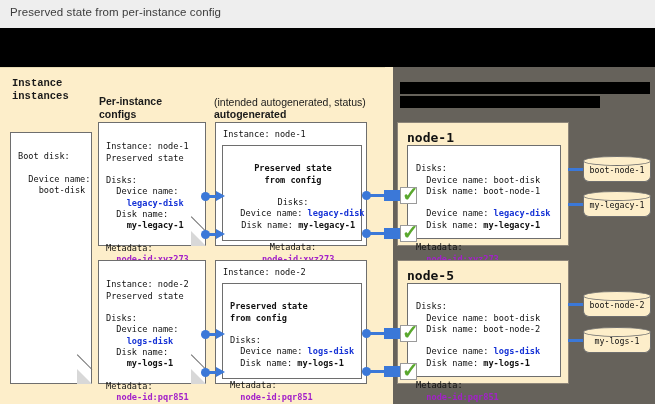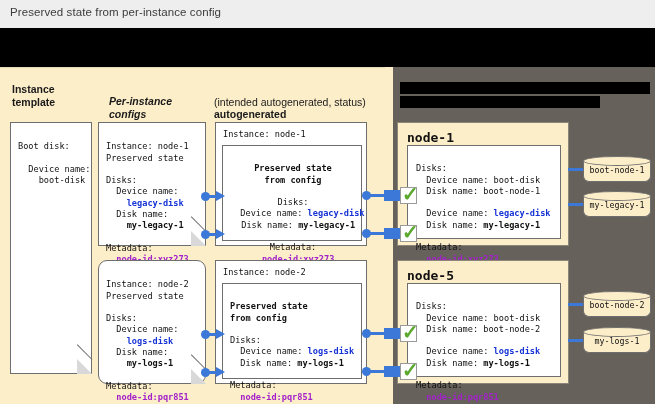--- a/index.html
+++ b/index.html
@@ -215,42 +215,42 @@
     <div class="redact" style="left:0px;  top:18px; width:655px; height:21px;"></div>
     <div class="redact" style="left:320px;top:4px;  width:62px;  height:12px;"></div>
     <div class="redact" style="left:443px;top:4px;  width:80px;  height:12px;"></div>
     <div class="redact" style="left:0px;  top:4px;  width:283px; height:9px;"></div>
   </div>
 
   <div class="panel-left"></div>
   <div class="panel-right"></div>
   <div class="panel-divider"></div>
 
-  <div class="colhead" style="left:12px; top:83px; width:80px;">
+  <div class="colhead" style="left:12px; top:77px; width:80px;font-family:Liberation Mono, monospace;">
     <b>Instance</b><br>
-    <b>template</b>
-  </div>
-
-  <div class="colhead" style="left:109px; top:95px; width:100px;font-style:italic;">
+    <b>instances</b>
+  </div>
+
+  <div class="colhead" style="left:99px; top:95px; width:100px;">
     <b>Per-instance</b><br>
     <b>configs</b>
   </div>
 
   <div class="colhead" style="left:214px; top:83px; width:160px;">
     <br>
     <span class="reg">(intended autogenerated, status)</span><br>
     <b>autogenerated</b>
   </div>
 
   <div>
     <div class="redact" style="left:400px; top:82px;  width:250px; height:12px;"></div>
     <div class="redact" style="left:400px; top:96px;  width:200px; height:12px;"></div>
   </div>
 
-  <div class="note" style="left:10px; top:122px; width:82px; height:252px;">
+  <div class="note" style="left:10px; top:132px; width:82px; height:252px;">
 <span>Boot disk:</span>
 <span></span>
 <span>  Device name:</span>
 <span>    boot-disk</span>
     <div class="fold-tri"></div>
     <div class="fold-line"></div>
   </div>
 
   <div class="note" style="left:98px; top:122px; width:108px; height:124px;">
 <span>Instance: node-1</span>
@@ -327,21 +327,21 @@
     <div class="lbl">boot-node-1</div>
   </div>
 
   <div class="disk-line" style="left:568px; top:203px; width:16px;"></div>
   <div class="disk" style="left:583px; top:191px;">
     <div class="body"></div>
     <div class="top"></div>
     <div class="lbl">my-legacy-1</div>
   </div>
 
-  <div class="note" style="left:98px; top:260px; width:108px; height:124px;border-radius:9px;">
+  <div class="note" style="left:98px; top:260px; width:108px; height:124px;">
 <span>Instance: node-2</span>
 <span>Preserved state</span>
 
 <span>Disks:</span>
 <span>  Device name:</span>
 <span class="blue">    logs-disk</span>
 <span>  Disk name:</span>
 <span class="bold">    my-logs-1</span>
 
 <span>Metadata:</span>

